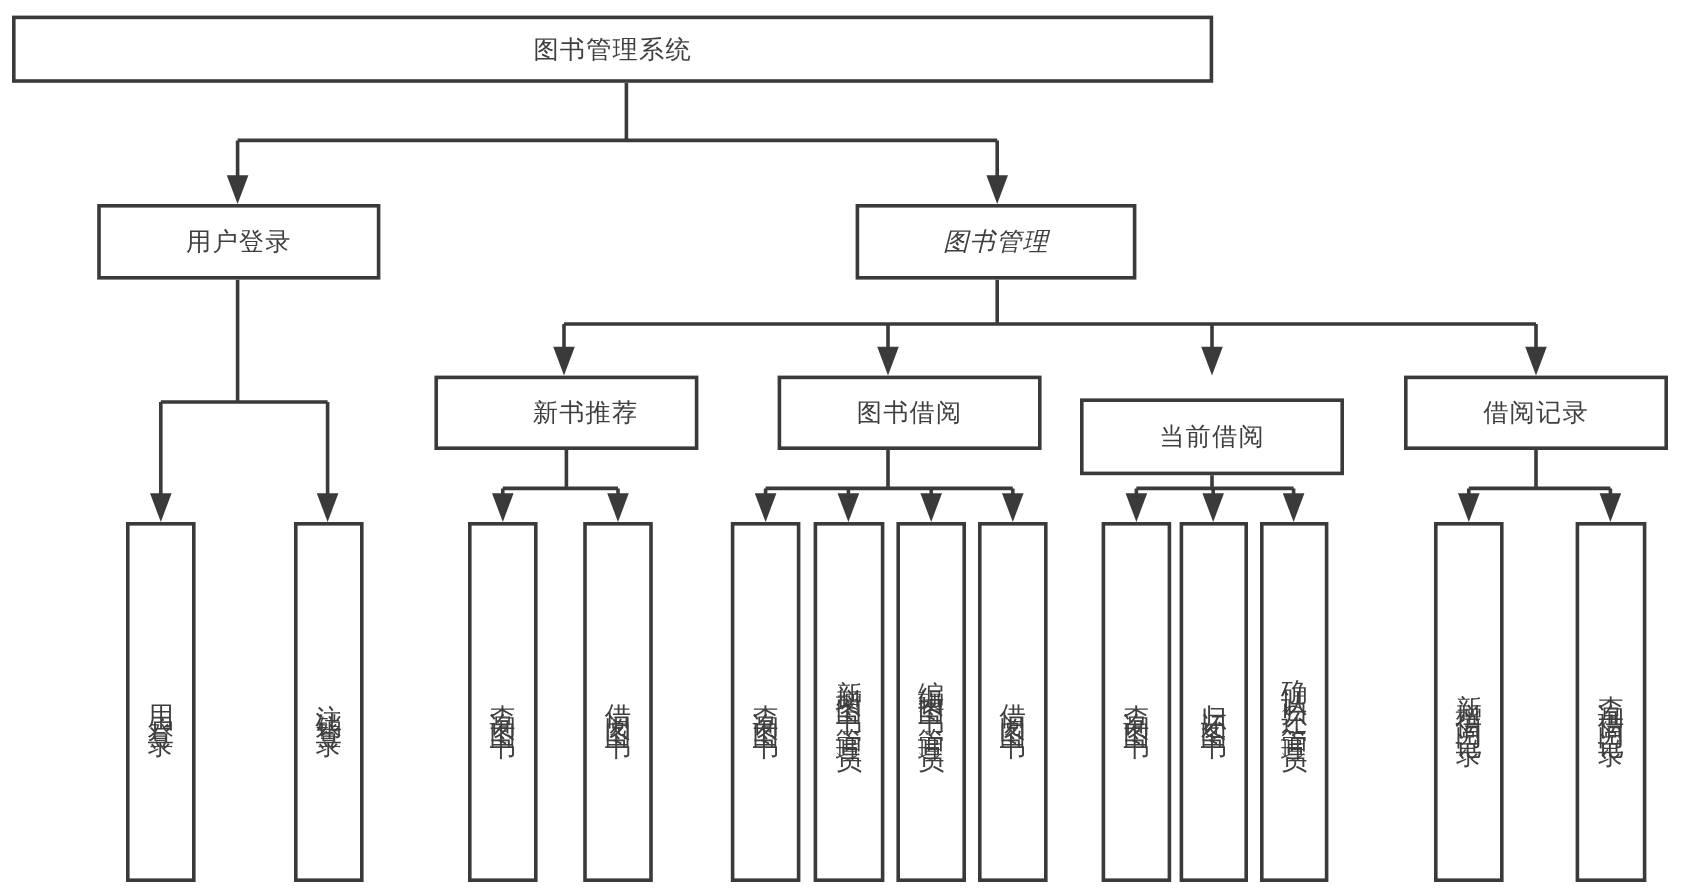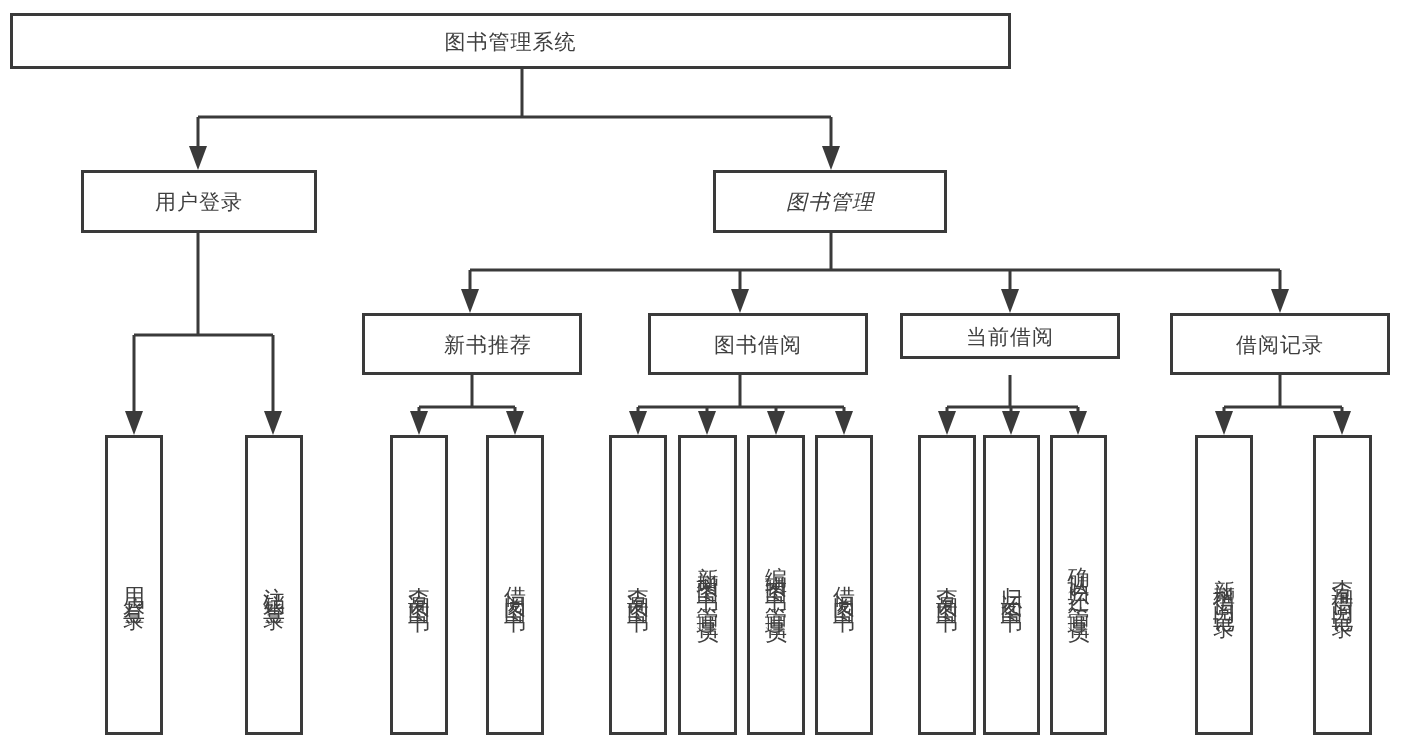--- a/index.html
+++ b/index.html
@@ -95,21 +95,21 @@
     </g>
   </svg>
 
   <div class="node h-node" style="left:10px; top:13px; width:1001px; height:56px;">图书管理系统</div>
 
   <div class="node h-node" style="left:81px; top:170px; width:236px; height:63px;">用户登录</div>
   <div class="node h-node" style="left:713px; top:170px; width:234px; height:63px;font-style:italic;">图书管理</div>
 
   <div class="node h-node" style="left:362px; top:313px; width:220px; height:62px;padding-left:32px;">新书推荐</div>
   <div class="node h-node" style="left:648px; top:313px; width:220px; height:62px;">图书借阅</div>
-  <div class="node h-node" style="left:900px; top:313px; width:220px; height:46px;">当前借阅</div>
+  <div class="node h-node" style="left:900px; top:332px; width:220px; height:64px;">当前借阅</div>
   <div class="node h-node" style="left:1170px; top:313px; width:220px; height:62px;">借阅记录</div>
 
   <div class="node v-node" style="left:105px; top:435px; width:58px; height:300px;">用户登录</div>
   <div class="node v-node" style="left:245px; top:435px; width:58px; height:300px;">注销登录</div>
 
   <div class="node v-node" style="left:390px; top:435px; width:58px; height:300px;">查询图书</div>
   <div class="node v-node" style="left:486px; top:435px; width:58px; height:300px;">借阅图书</div>
 
   <div class="node v-node" style="left:609px; top:435px; width:58px; height:300px;">查询图书</div>
   <div class="node v-node" style="left:678px; top:435px; width:59px; height:300px;">新增图书（管理员）</div>

